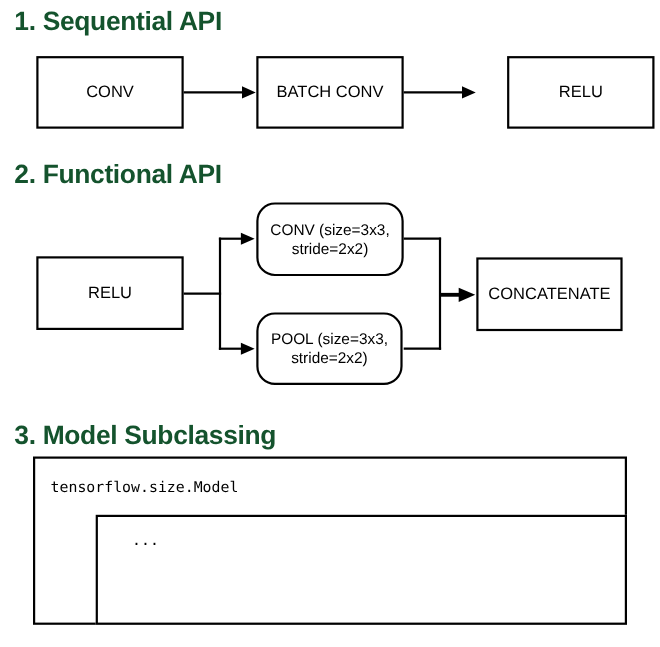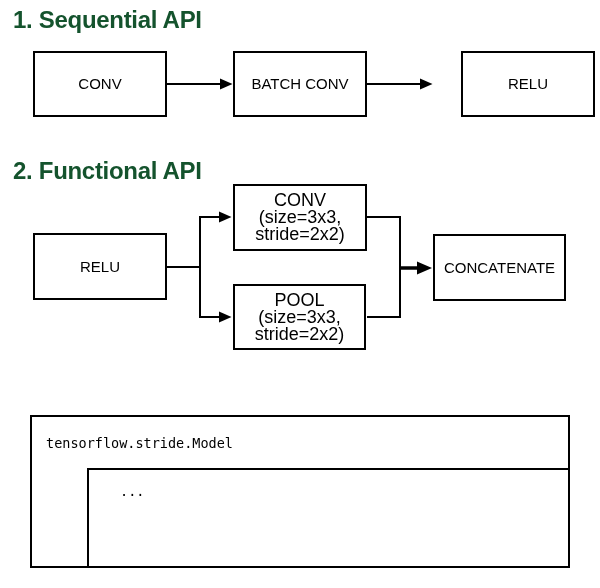--- a/index.html
+++ b/index.html
@@ -29,21 +29,21 @@
     background: #ffffff;
     display: flex;
     flex-direction: column;
     align-items: center;
     justify-content: center;
     text-align: center;
     font-size: 15px;
     line-height: 18px;
     color: #000000;
   }
-  .box.small-text { font-size: 18px; line-height: 17px; }
+  .box.small-text { font-size: 14px; line-height: 17px; border-radius: 17px; }
   #connector-layer {
     position: absolute;
     left: 0; top: 0;
     width: 600px; height: 588px;
     pointer-events: none;
   }
   #connector-layer line { stroke: #000000; stroke-width: 2; }
   #connector-layer line.thick { stroke-width: 3.5; }
   #connector-layer polygon { fill: #000000; stroke: none; }
   .code-outer-label {
@@ -64,21 +64,21 @@
     line-height: 16px;
     text-align: left;
     white-space: nowrap;
   }
   .code-block .indent { padding-left: 16px; }
   
   #box-conv        { left: 33px;  top: 51px;  width: 134px; height: 66px; }
   #box-batch-norm  { left: 233px; top: 51px;  width: 134px; height: 66px; }
   #box-relu        { left: 433px; top: 51px;  width: 134px; height: 66px; margin-left: 28px; }
   #title-sequential  { top: 7px; }
-  #title-functional  { top: 146px; margin-top: 12px; }
+  #title-functional  { top: 146px; }
   #title-subclassing { top: 384px; }
   #box-input       { left: 33px;  top: 233px; width: 134px; height: 67px; }
   #box-conv-params { left: 233px; top: 184px; width: 134px; height: 67px; }
   #box-pool-params { left: 233px; top: 284px; width: 133px; height: 66px; }
   #box-concatenate { left: 433px; top: 234px; width: 133px; height: 67px; }
   #box-keras-model { position: absolute; left: 30px; top: 415px; width: 540px; height: 153px;
                      box-sizing: border-box; border: 2px solid #000000; background: #ffffff; }
   #box-my-simple-nn { position: absolute; left: 55px; top: 51px; right: -2px; bottom: -2px;
                       box-sizing: border-box; border: 2px solid #000000; background: #ffffff; }
 </style>
@@ -109,23 +109,24 @@
     <span>stride=2x2)</span>
   </div>
   <div class="box small-text" id="box-pool-params">
     <span>POOL (size=3x3,</span>
     <span>stride=2x2)</span>
   </div>
   <div class="box" id="box-concatenate">
     <span>CONCATENATE</span>
   </div>
 
+  <div class="sec-title" id="title-subclassing">3. Model Subclassing</div>
 
   <div id="box-keras-model">
-    <div class="code-outer-label">tensorflow.stride.Model</div>
+    <div class="code-outer-label">tensorflow.size.Model</div>
     <div id="box-my-simple-nn">
       <div class="code-block">
         <div class="indent">...</div>
       </div>
     </div>
   </div>
 
   <svg id="connector-layer" viewBox="0 0 600 588" xmlns="http://www.w3.org/2000/svg">
 
     <g>

